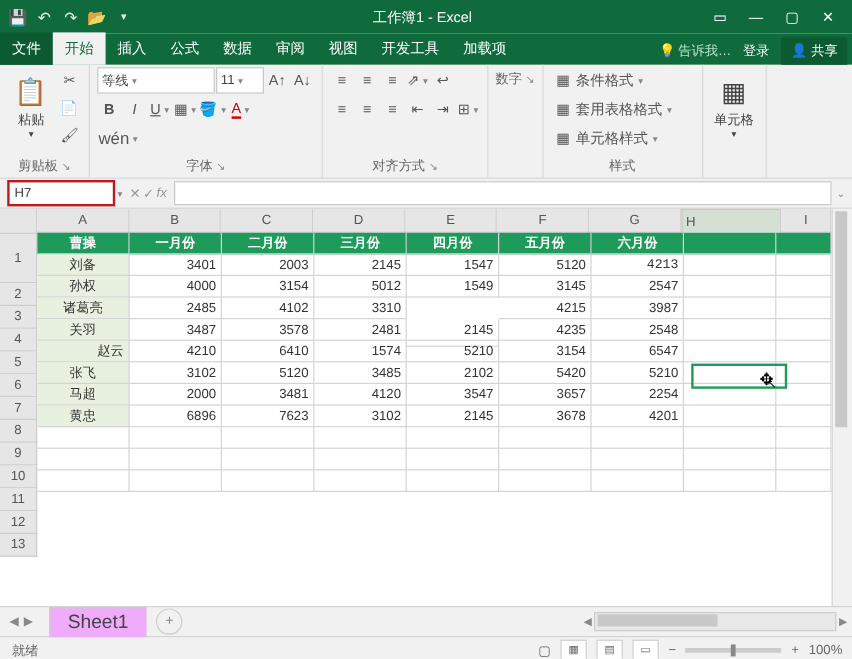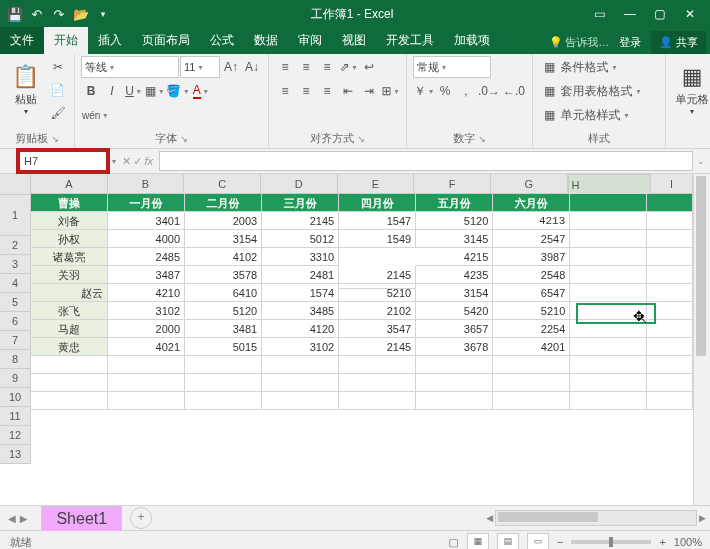--- a/index.html
+++ b/index.html
@@ -23,21 +23,21 @@
 .group-label{text-align:center;color:#666;font-size:11px;padding:2px 0;display:flex;justify-content:center;gap:3px;align-items:center}
 .dlaunch{font-size:9px;color:#888}
 .btn{display:flex;align-items:center;justify-content:center;border:1px solid transparent;border-radius:2px;min-width:18px;height:20px;font-size:12px;color:#555}
 .col{display:flex;flex-direction:column;gap:1px}
 .row{display:flex;gap:1px;align-items:center}
 .bigbtn{display:flex;flex-direction:column;align-items:center;justify-content:center;width:40px;height:68px;font-size:11px}
 .bigbtn .ico{font-size:22px;margin-bottom:2px}
 .sel{border:1px solid #c8c8c8;background:#fff;height:20px;font-size:11px;padding:0 3px;display:flex;align-items:center}
 .dd::after{content:"▾";font-size:8px;margin-left:3px;color:#888}
 .namebox-bar{height:24px;background:#f1f1f1;border-bottom:1px solid #d4d4d4;display:flex;align-items:center}
-.namebox{width:78px;border:4px solid #b91c1c;background:#fff;height:18px;margin-left:16px;padding:0 4px;display:flex;align-items:center;font-size:11px}
+.namebox{width:78px;border:2px solid #b91c1c;background:#fff;height:18px;margin-left:6px;padding:0 4px;display:flex;align-items:center;font-size:11px}
 .fx-ctl{display:flex;gap:2px;margin:0 6px;color:#999;font-size:11px}
 .fxbar{flex:1;border:1px solid #c8c8c8;background:#fff;height:18px;margin-right:4px}
 .sheet{display:flex;height:calc(549px - 28px - 26px - 94px - 24px - 24px - 22px)}
 .rowhdrs{display:flex;flex-direction:column}
 .corner{width:30px;height:20px;background:#e6e6e6;border-right:1px solid #ccc;border-bottom:1px solid #ccc}
 .rh{width:30px;height:18px;background:#e6e6e6;border-right:1px solid #ccc;border-bottom:1px solid #ccc;text-align:center;font-size:11px;color:#555;line-height:18px}
 .rh.tall{height:40px;line-height:40px}
 .gridwrap{flex:1;overflow:hidden;position:relative}
 .colhdrs{display:flex;height:20px}
 .ch{background:#e6e6e6;border-right:1px solid #ccc;border-bottom:1px solid #ccc;text-align:center;font-size:11px;color:#555;line-height:20px}
@@ -86,21 +86,20 @@
     <span>—</span>
     <span>▢</span>
     <span>✕</span>
   </div>
 </div>
 
 <div class="tabs">
   <div class="tab file">文件</div>
   <div class="tab active">开始</div>
   <div class="tab">插入</div>
-  <div class="tab">页面布局</div>
   <div class="tab">公式</div>
   <div class="tab">数据</div>
   <div class="tab">审阅</div>
   <div class="tab">视图</div>
   <div class="tab">开发工具</div>
   <div class="tab">加载项</div>
   <div class="tab-right">
     <span style="font-size:11px">💡</span>
     <span class="tell">告诉我…</span>
     <span class="login">登录</span>
@@ -145,21 +144,21 @@
         <div class="btn dd">
             <u>U</u>
           </div>
         <div class="btn dd">▦</div>
         <div class="btn dd">🪣</div>
         <div class="btn dd">
             <span style="color:#c00;border-bottom:2px solid #c00">A</span>
           </div>
       </div>
       <div class="row">
-        <div class="btn dd" style="font-size:10px">wén</div>
+        <div class="btn dd" style="font-size:14px">wén</div>
       </div>
     </div>
     <div class="group-label">
         <span>字体</span>
         <span class="dlaunch">↘</span>
       </div>
   </div>
   <div class="group">
     <div class="group-body col" style="gap:2px">
       <div class="row">
@@ -177,30 +176,20 @@
         <div class="btn">⇥</div>
         <div class="btn dd">⊞</div>
       </div>
     </div>
     <div class="group-label">
         <span>对齐方式</span>
         <span class="dlaunch">↘</span>
       </div>
   </div>
   <div class="group">
-    <div class="group-body col" style="gap:2px">
-      <div class="sel dd" style="width:70px">常规</div>
-      <div class="row">
-        <div class="btn dd">￥</div>
-        <div class="btn">%</div>
-        <div class="btn">,</div>
-        <div class="btn">.0→</div>
-        <div class="btn">←.0</div>
-      </div>
-    </div>
     <div class="group-label">
         <span>数字</span>
         <span class="dlaunch">↘</span>
       </div>
   </div>
   <div class="group">
     <div class="group-body col" style="gap:2px">
       <div class="row btn dd" style="width:110px;justify-content:flex-start;padding:0 4px">▦ <span style="margin-left:4px">条件格式</span></div>
       <div class="row btn dd" style="width:110px;justify-content:flex-start;padding:0 4px">▦ <span style="margin-left:4px">套用表格格式</span></div>
       <div class="row btn dd" style="width:110px;justify-content:flex-start;padding:0 4px">▦ <span style="margin-left:4px">单元格样式</span></div>
@@ -347,22 +336,22 @@
           <div class="cell num" style="width: 78px;">3481</div>
           <div class="cell num" style="width: 78px;">4120</div>
           <div class="cell num" style="width: 78px;">3547</div>
           <div class="cell num" style="width: 78px;">3657</div>
           <div class="cell num" style="width: 78px;">2254</div>
           <div class="cell " style="width: 78px;"></div>
           <div class="cell " style="width: 42px;"></div>
         </div>
         <div class="gridrow ">
           <div class="cell name-col" style="width: 78px;">黄忠</div>
-          <div class="cell num" style="width: 78px;">4021</div>
-          <div class="cell num" style="width: 78px;">5015</div>
+          <div class="cell num" style="width: 78px;">6896</div>
+          <div class="cell num" style="width: 78px;">7623</div>
           <div class="cell num" style="width: 78px;">3102</div>
           <div class="cell num" style="width: 78px;">2145</div>
           <div class="cell num" style="width: 78px;">3678</div>
           <div class="cell num" style="width: 78px;">4201</div>
           <div class="cell " style="width: 78px;"></div>
           <div class="cell " style="width: 42px;"></div>
         </div>
         <div class="gridrow ">
           <div class="cell " style="width: 78px;"></div>
           <div class="cell " style="width: 78px;"></div>

